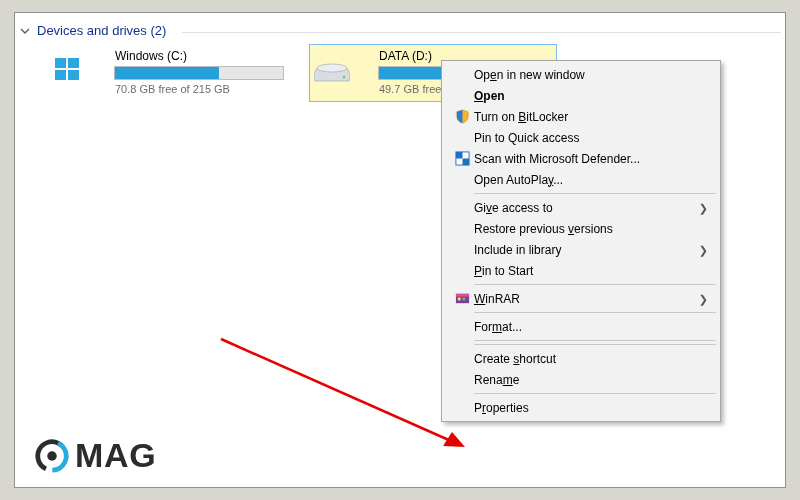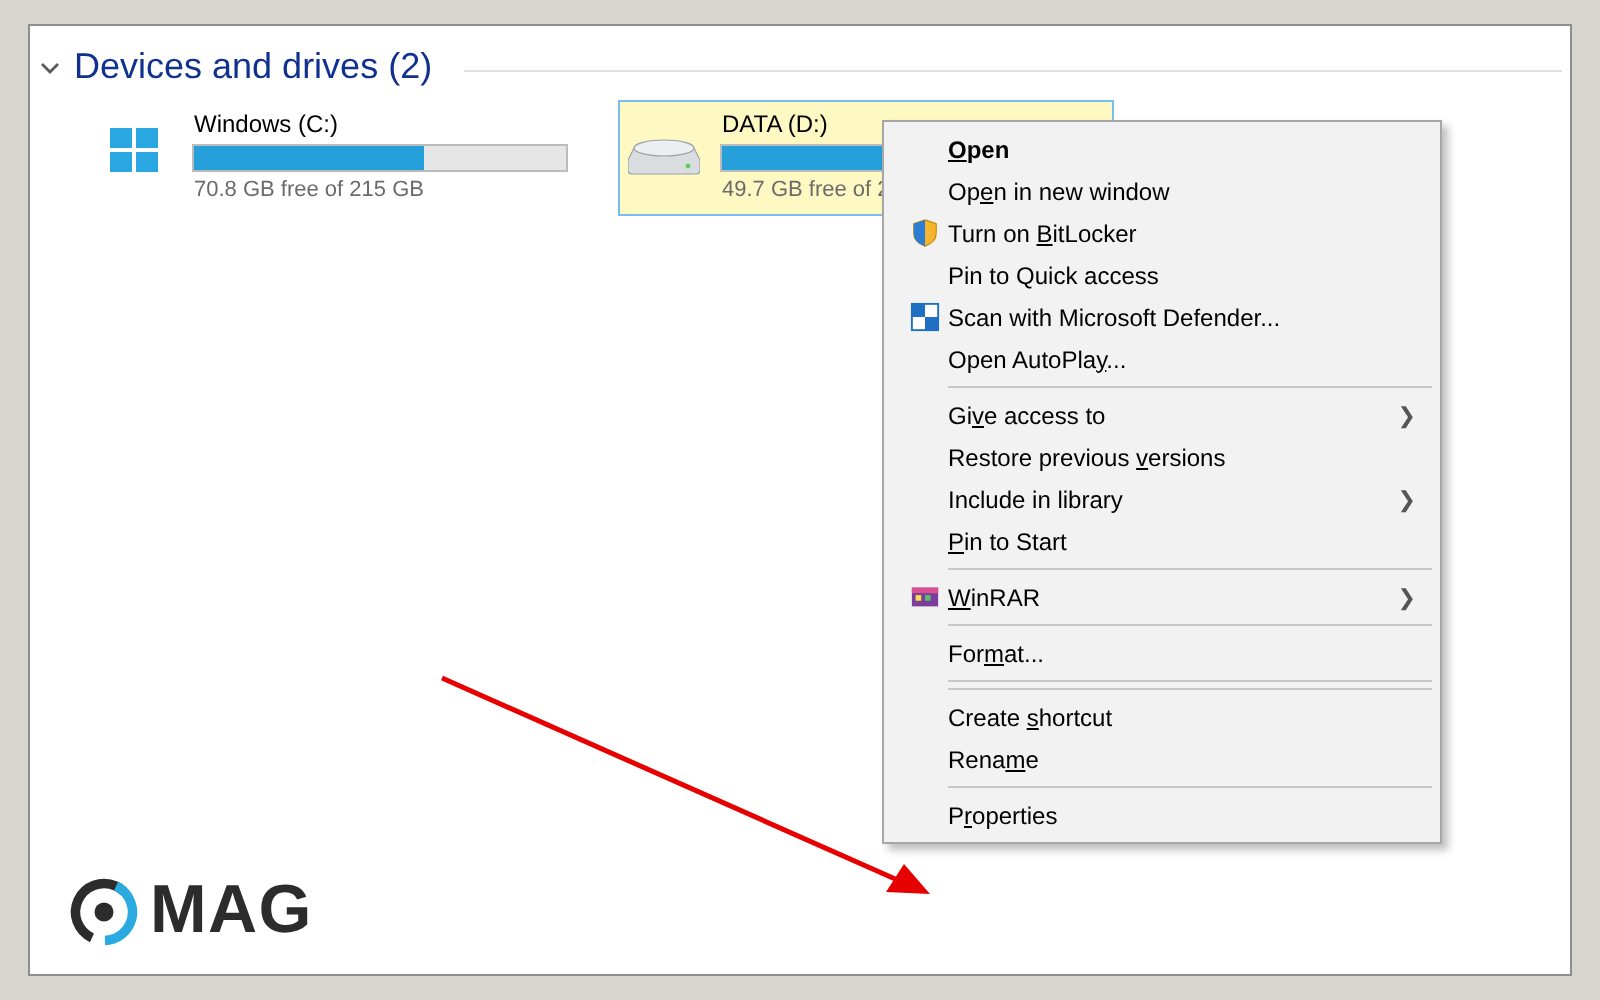--- a/index.html
+++ b/index.html
@@ -22,21 +22,21 @@
     height: 476px;
     background: #ffffff;
     border: 1px solid #8e8e8e;
   }
   .section-header {
     display: flex;
     align-items: center;
     gap: 6px;
     padding: 10px 4px 6px 4px;
     color: #11318f;
-    font-size: 18px;
+    font-size: 13px;
     position: relative;
   }
   .section-header::after {
     content: "";
     flex: 1;
     height: 1px;
     background: #e0e0e0;
     margin-left: 10px;
     margin-top: 3px;
   }
@@ -47,21 +47,21 @@
     justify-content: center;
     color: #5a5a5a;
   }
   .drives {
     display: flex;
     gap: 16px;
     padding-left: 30px;
   }
   .drive {
     display: flex;
-    gap: 10px;
+    gap: 28px;
     padding: 4px 8px 6px 4px;
     width: 248px;
     align-items: flex-start;
     border: 1px solid transparent;
   }
   .drive.selected {
     background: #fef9c3;
     border: 1px solid #7abdf1;
   }
   .drive-icon {
@@ -217,27 +217,27 @@
         <div class="bar">
           <div class="bar-fill" style="width:78%"></div>
         </div>
         <div class="drive-free">49.7 GB free of 249</div>
       </div>
     </div>
 
   </div>
 
   <div class="ctx">
+    <div class="ctx-item">
+      <span class="icon-slot"></span>
+      <span class="label">Op<span class="ul">e</span>n in new window</span>
+    </div>
     <div class="ctx-item bold">
       <span class="icon-slot"></span>
       <span class="label"><span class="ul">O</span><span>pen</span></span>
-    </div>
-    <div class="ctx-item">
-      <span class="icon-slot"></span>
-      <span class="label">Op<span class="ul">e</span>n in new window</span>
     </div>
     <div class="ctx-item">
       <span class="icon-slot">
         <svg width="15" height="15" viewBox="0 0 16 16">
             <path d="M8 1 L14 3 V8 C14 12 11 14 8 15 C5 14 2 12 2 8 V3 Z" fill="#f7b52f" stroke="#c78a00" stroke-width="0.6"></path>
             <path d="M8 1 L8 15 C5 14 2 12 2 8 V3 Z" fill="#2b7cd3"></path>
           </svg>
       </span>
       <span class="label">Turn on <span class="ul">B</span>itLocker</span>
     </div>

